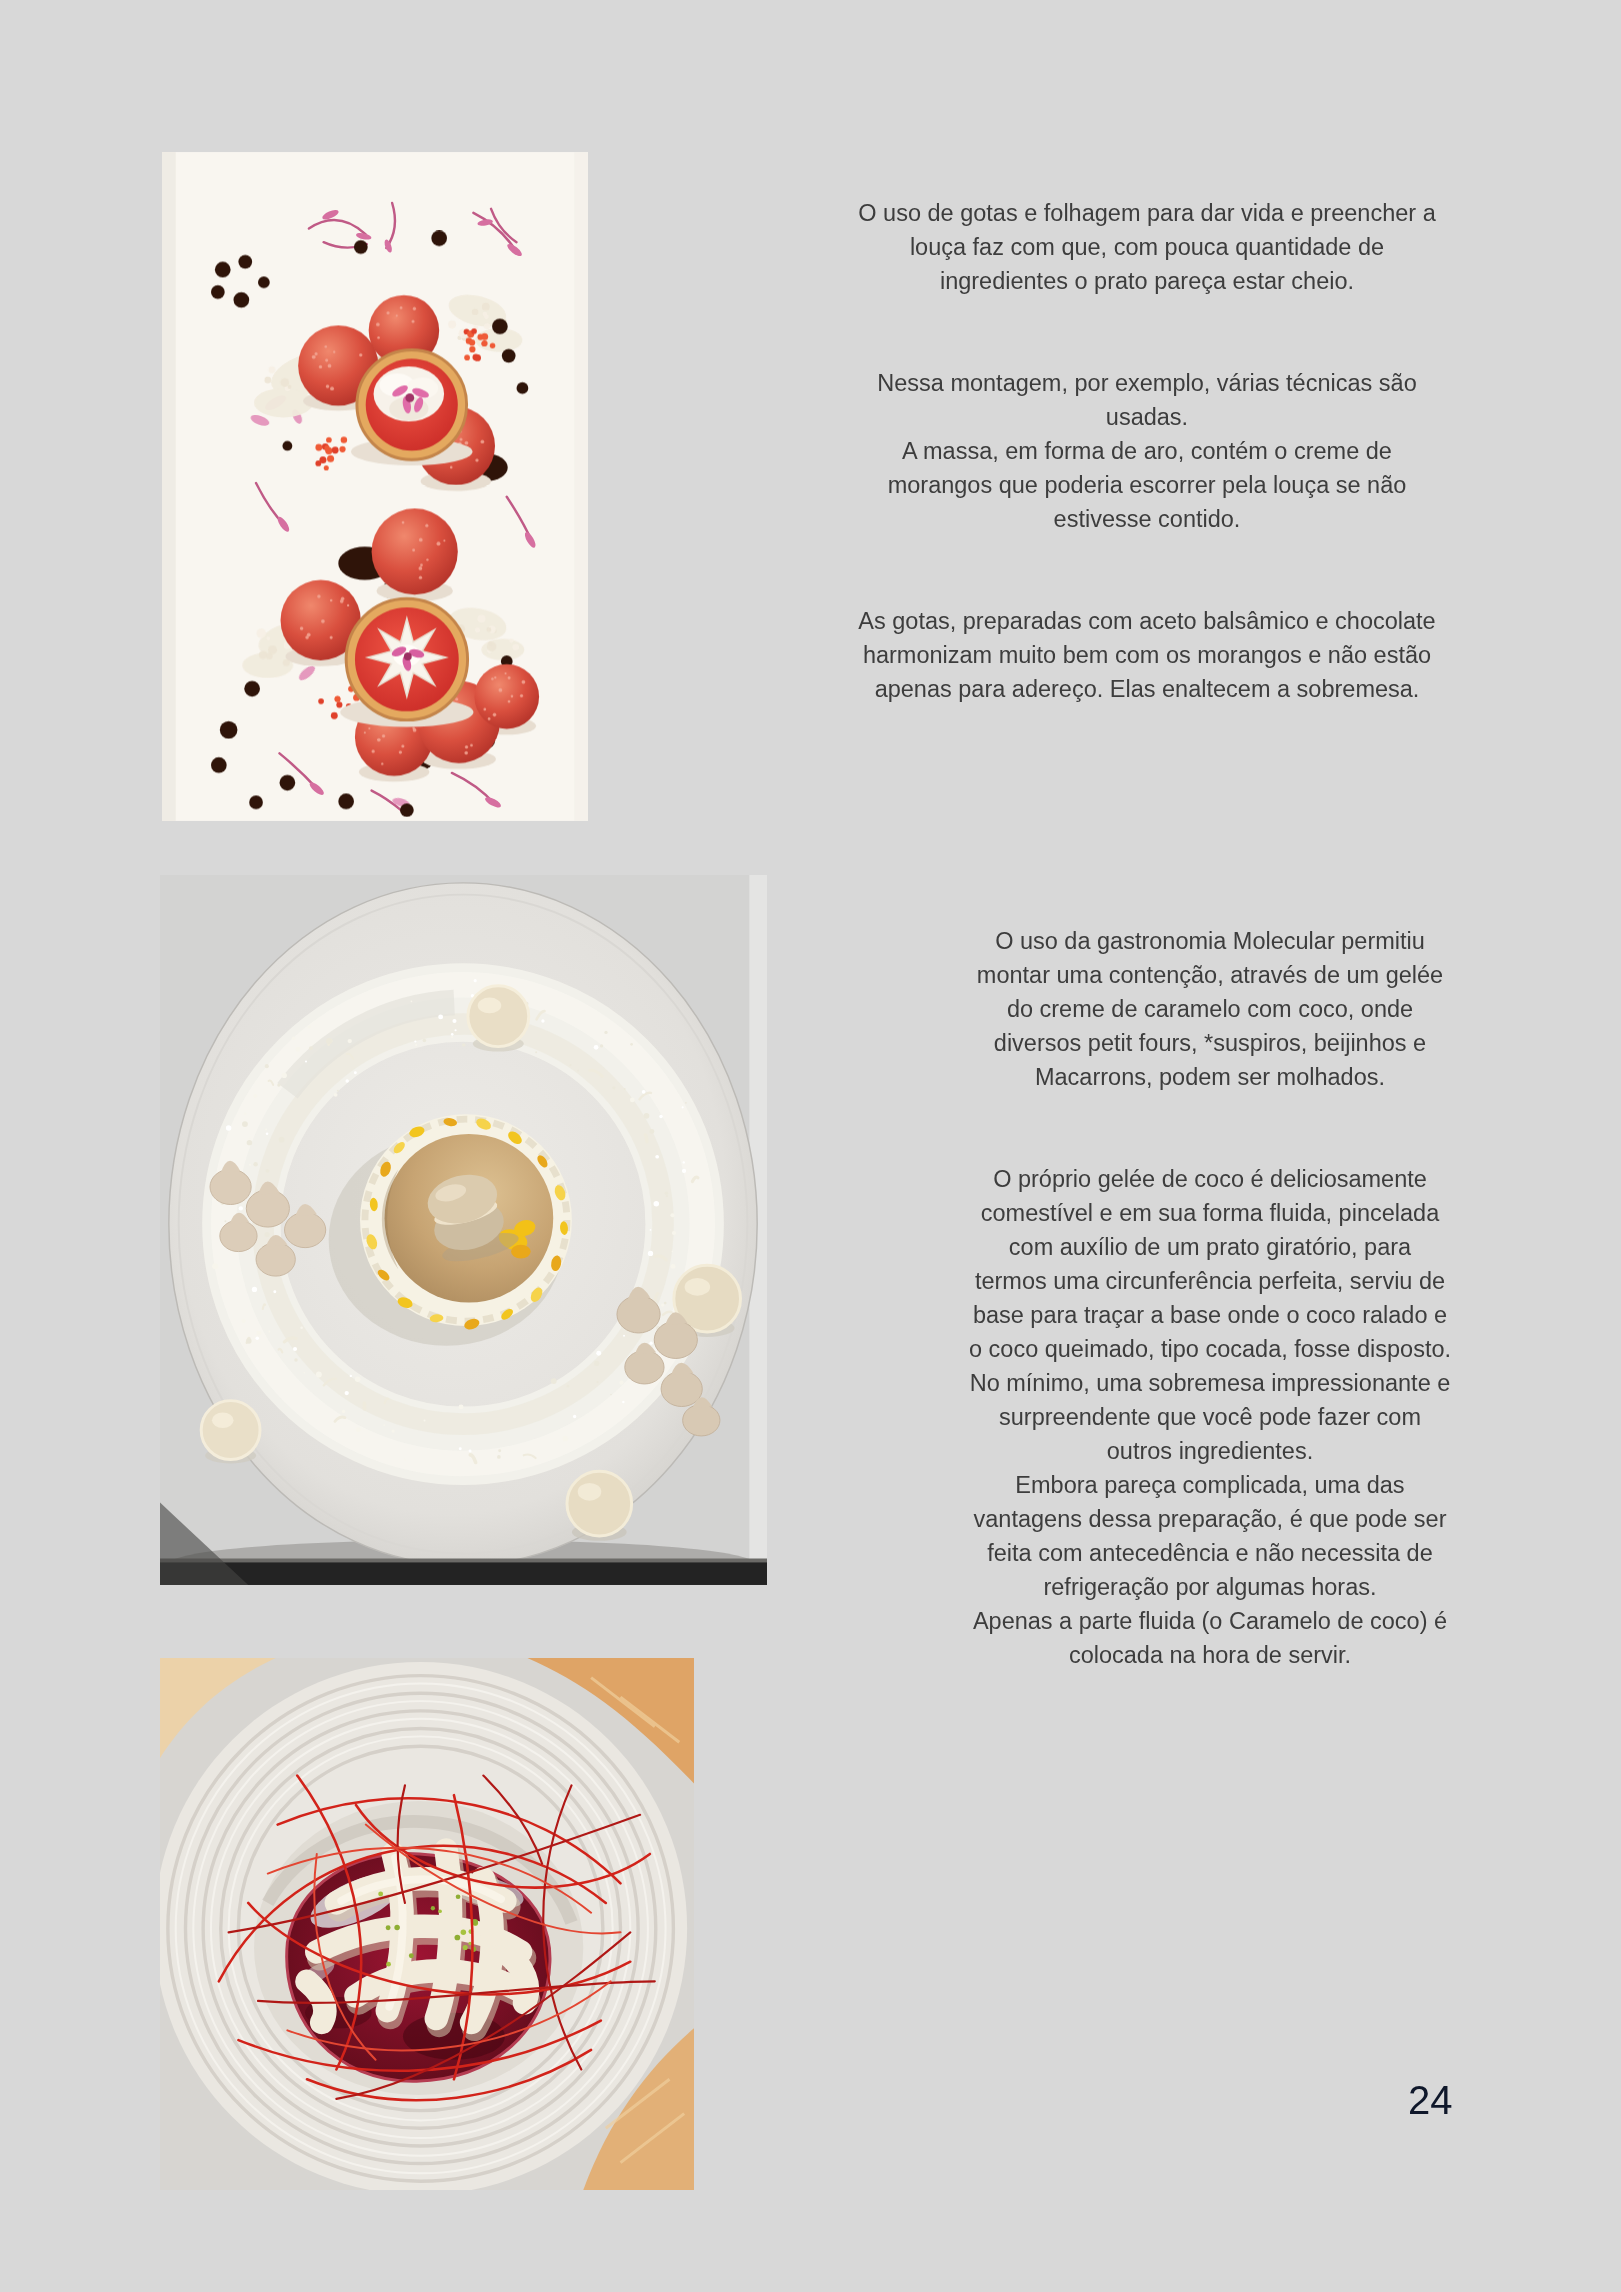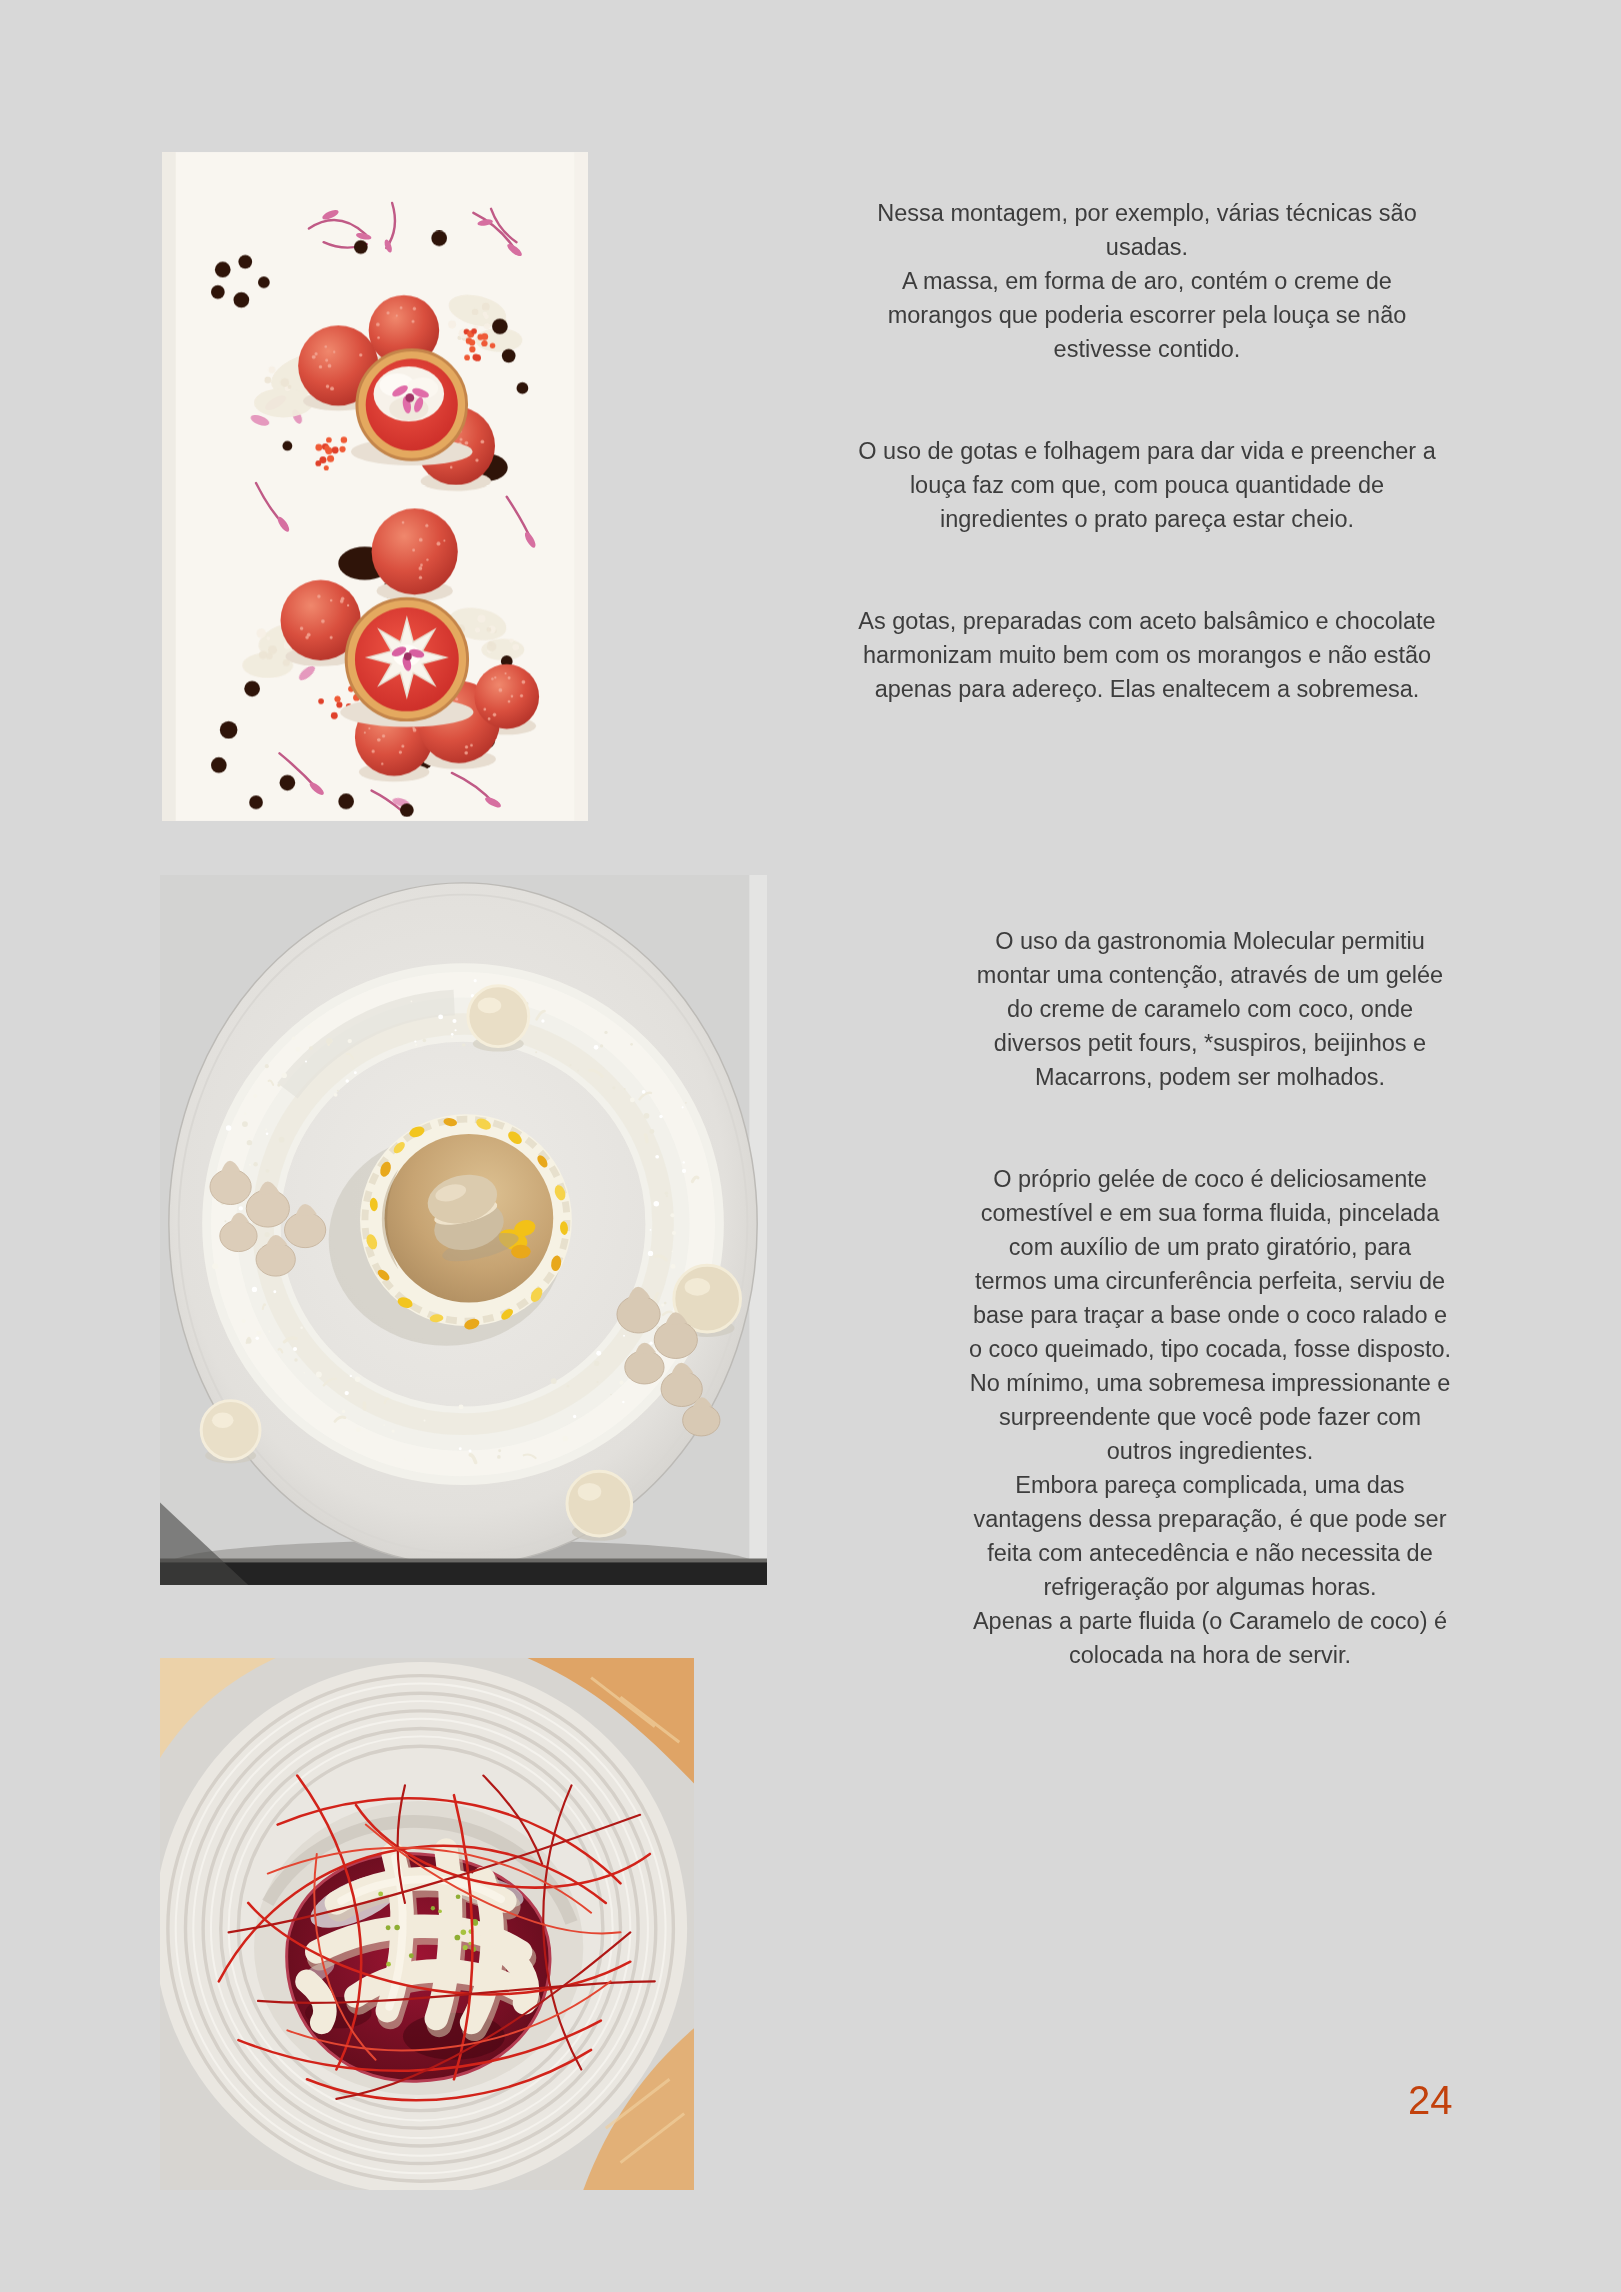--- a/index.html
+++ b/index.html
@@ -8,21 +8,21 @@
     font-family:"Liberation Sans","DejaVu Sans",sans-serif;color:#3d3d3d;
   }
   .photo{position:absolute;margin:0;padding:0;line-height:0;}
   .photo svg{display:block;}
   .tb{position:absolute;font-size:23.5px;line-height:34px;white-space:pre-line;}
   .tb p{margin:0 0 34px 0;}
   .tb p:last-child{margin-bottom:0;}
   .tb1{left:804px;top:162px;width:686px;text-align:center;}
   .tb2{left:926px;top:890px;width:568px;text-align:center;}
   .tb3{left:926px;top:1705px;width:568px;text-align:left;}
-  .pageno{position:absolute;left:1408px;top:2078px;font-size:40px;color:#c2410c;}
+  .pageno{position:absolute;left:1408px;top:2078px;font-size:40px;color:#0f172a;}
 </style>
 </head>
 <body>
 
 <div class="page">
 
   <figure class="photo" style="left:162px;top:152px;">
     <svg id="photo1" width="426" height="669" viewBox="0 0 435 683">
       <defs>
         <radialGradient id="berryG" cx="38%" cy="32%" r="75%">
@@ -340,28 +340,28 @@
           <ellipse cx="260" cy="512" rx="8" ry="4" transform="rotate(15 260 512)"></ellipse>
           <ellipse cx="242" cy="510" rx="8" ry="4" transform="rotate(-25 242 510)"></ellipse>
           <ellipse cx="250" cy="522" rx="8" ry="4" transform="rotate(75 250 522)"></ellipse>
         </g>
         <circle cx="251" cy="515" r="4" fill="#9c2f63"></circle>
       </g>
     </svg>
   </figure>
 
   <section class="tb tb1">
+    <p>O uso de gotas e folhagem para dar vida e preencher a
+louça faz com que, com pouca quantidade de
+ingredientes o prato pareça estar cheio.</p>
     <p>Nessa montagem, por exemplo, várias técnicas são
 usadas.
 A massa, em forma de aro, contém o creme de
 morangos que poderia escorrer pela louça se não
 estivesse contido.</p>
-    <p>O uso de gotas e folhagem para dar vida e preencher a
-louça faz com que, com pouca quantidade de
-ingredientes o prato pareça estar cheio.</p>
     <p>As gotas, preparadas com aceto balsâmico e chocolate
 harmonizam muito bem com os morangos e não estão
 apenas para adereço. Elas enaltecem a sobremesa.</p>
   </section>
 
   <figure class="photo" style="left:160px;top:875px;">
     <svg id="photo2" width="607" height="710" viewBox="0 0 619 724">
       <defs>
         <radialGradient id="plateG" cx="48%" cy="46%" r="62%">
           <stop offset="0%" stop-color="#edebe7"></stop>

